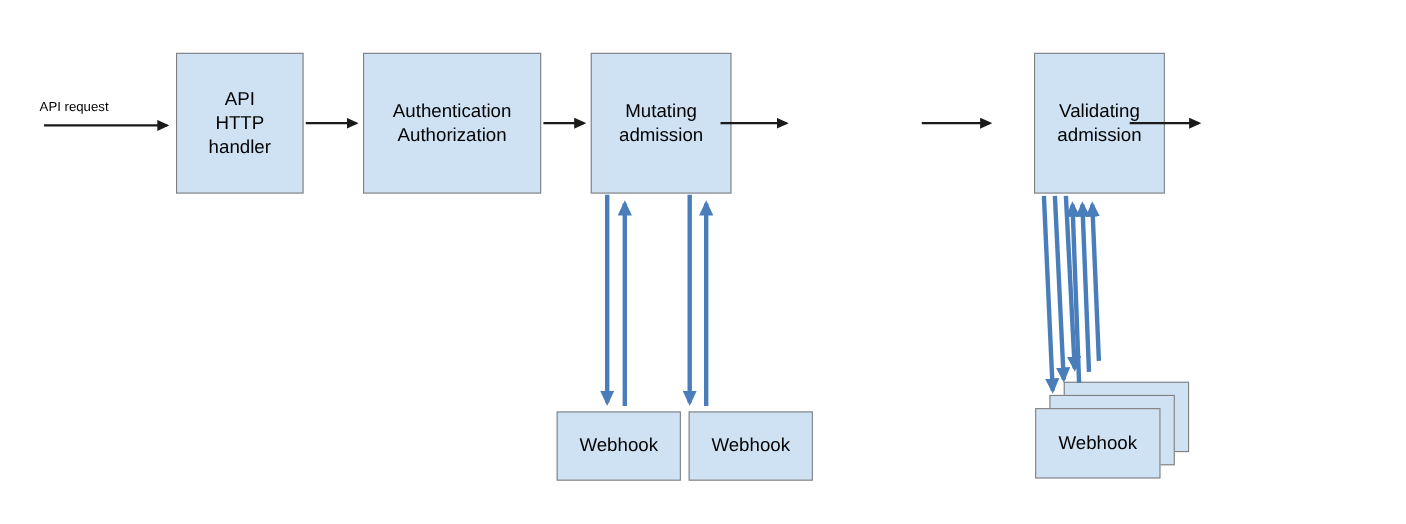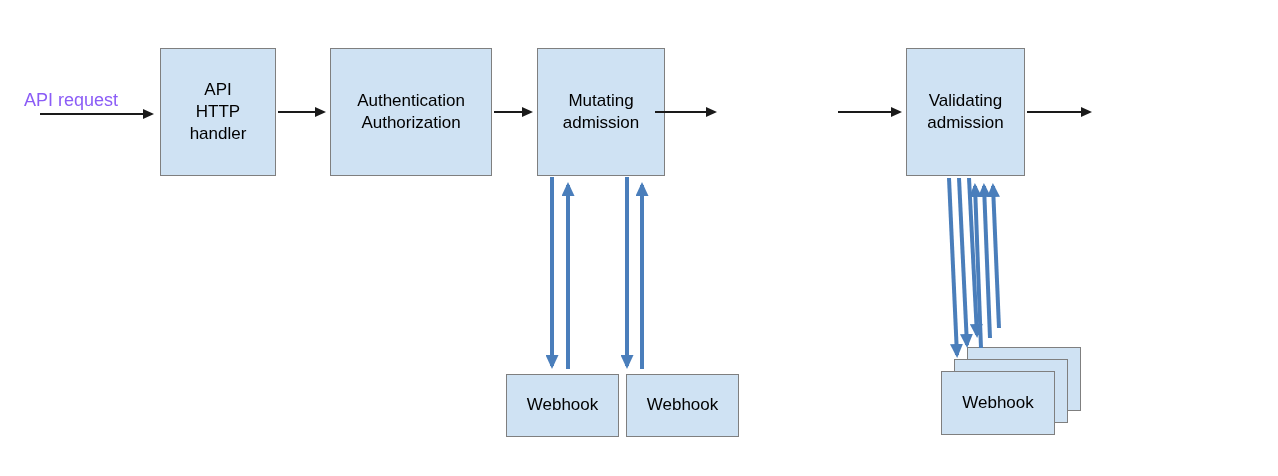--- a/index.html
+++ b/index.html
@@ -34,24 +34,24 @@
   .stage {
     top: 48px;
     height: 128px;
   }
   .webhook {
     height: 63px;
     margin-left: 24px;
   }
   .request-label {
     position: absolute;
-    left: 24px;
+    left: 36px;
     top: 90px;
-    font-size: 18px;
-    color: #8b5cf6;
+    font-size: 12px;
+    color: #000000;
     white-space: nowrap;
   }
   svg.arrows {
     position: absolute;
     left: 0;
     top: 0;
     pointer-events: none;
   }
   .black-arrow {
     stroke: #1a1a1a;
@@ -81,21 +81,21 @@
 HTTP
 handler</span>
   </div>
 
   <div class="box stage" style="left:537px; width:128px">
     <span class="box-label">Mutating
 admission</span>
   </div>
 
 
-  <div class="box stage" style="left:906px; width:119px">
+  <div class="box stage" style="left:940px; width:119px">
     <span class="box-label">Validating
 admission</span>
   </div>
 
 
   <div class="box webhook" style="left:482px; top:374px; width:113px">
     <span class="box-label">Webhook</span>
   </div>
 
   <div class="box webhook" style="left:602px; top:374px; width:113px">

